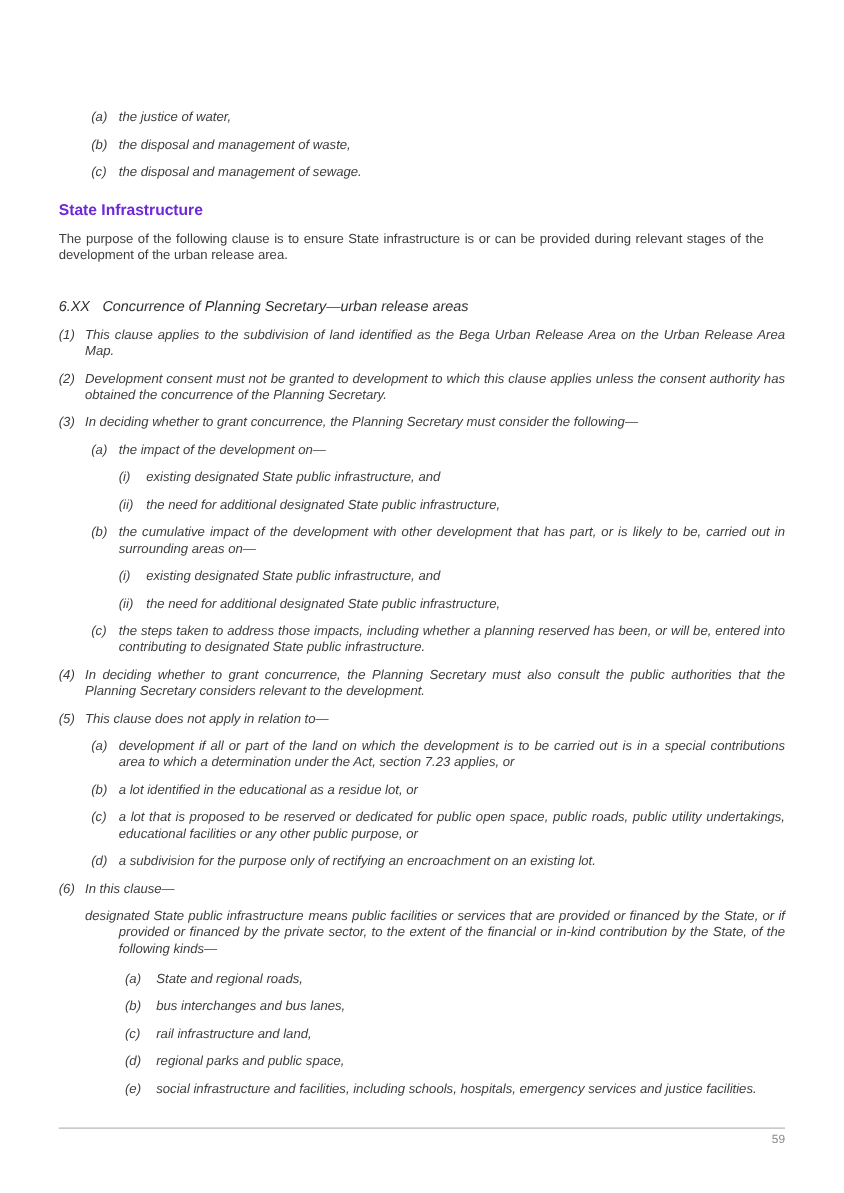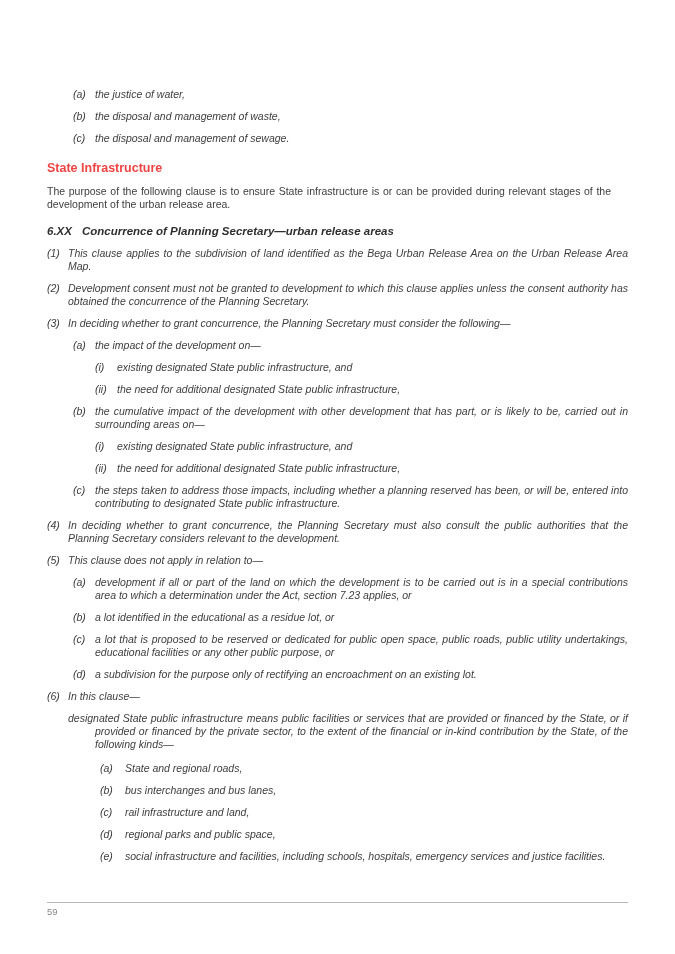--- a/index.html
+++ b/index.html
@@ -26,49 +26,50 @@
   .l2{margin-left:26px;padding-left:22px;}
   
   .l3{margin-left:48px;padding-left:22px;}
   
   .l4{margin-left:53px;padding-left:25px;}
   .l2 .lbl,.l3 .lbl,.l4 .lbl{left:0;}
   .section-heading{
     margin:16px 0 0 0;
     font-size:12.5px;line-height:15px;
     font-weight:bold;
-    color:#ef4444;
+    color:#6d28d9;
   }
   .intro-para{
     margin:9px 17px 0 0;
     text-align:justify;
     color:#3d3d3d;
   }
   .clause-heading{
-    margin:13px 0 0 0;
+    margin:28px 0 0 0;
     font-size:11.5px;line-height:14px;
-    font-weight:bold;font-style:italic;
+    font-weight:normal;font-style:italic;
     color:#2e2e2e;
   }
   .clause-heading .num{margin-right:10px;}
   .definition{
     margin-top:9px;
     margin-left:21px;
     padding-left:27px;
     text-indent:-27px;
     text-align:justify;
   }
   .definition .term{font-weight:normal;margin-right:4px;}
   .footer{
     position:absolute;
     left:47px;right:47px;top:902px;
   }
   .footer .rule{border-top:1px solid #b9b9b9;height:0;}
   .footer .pagenum{
     margin-top:3px;
+    text-align:right;
     font-size:9.5px;
     color:#8a8a8a;
   }
 </style>
 </head>
 <body>
 
 <div class="page">
   <div class="content">
 

